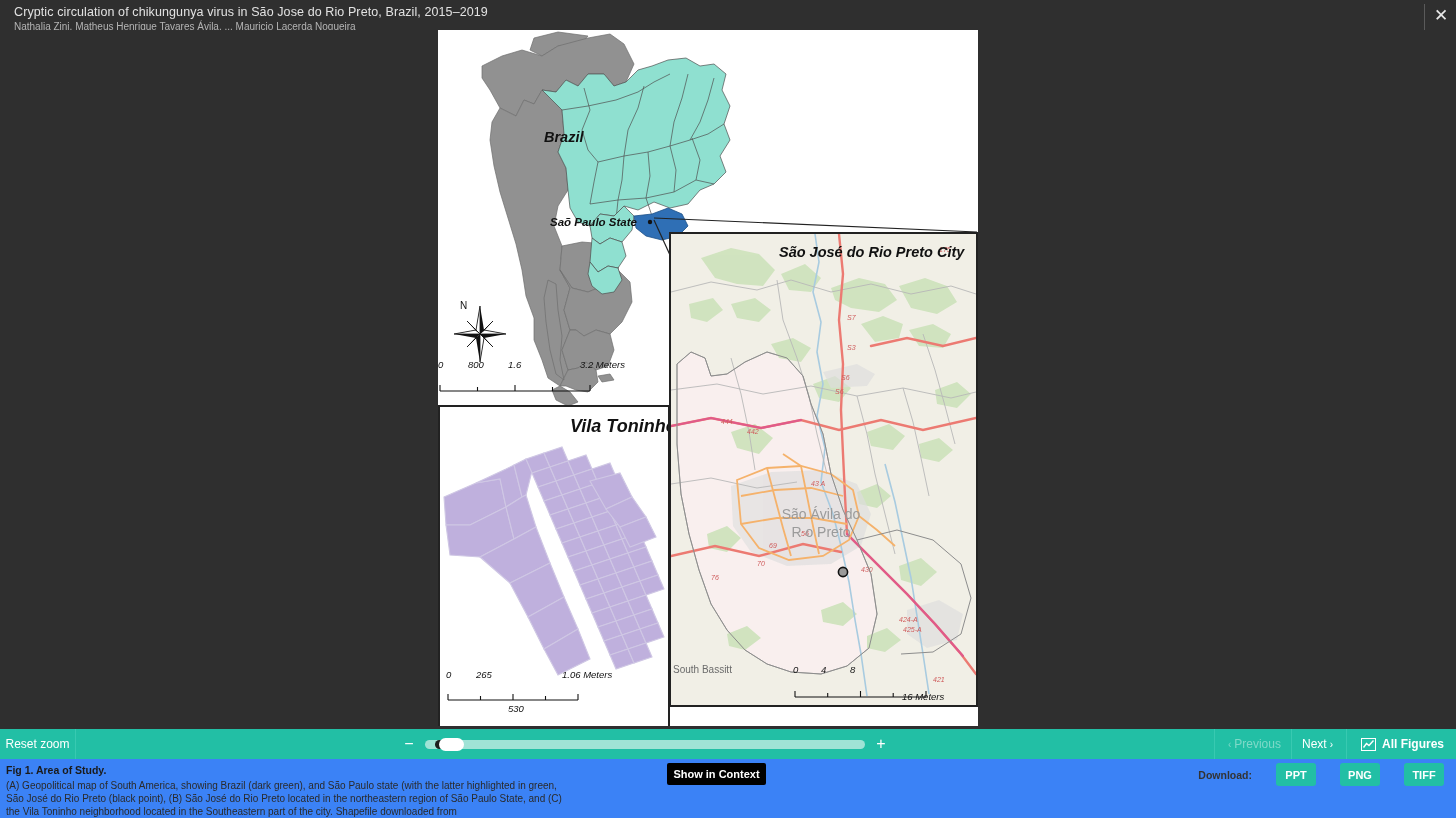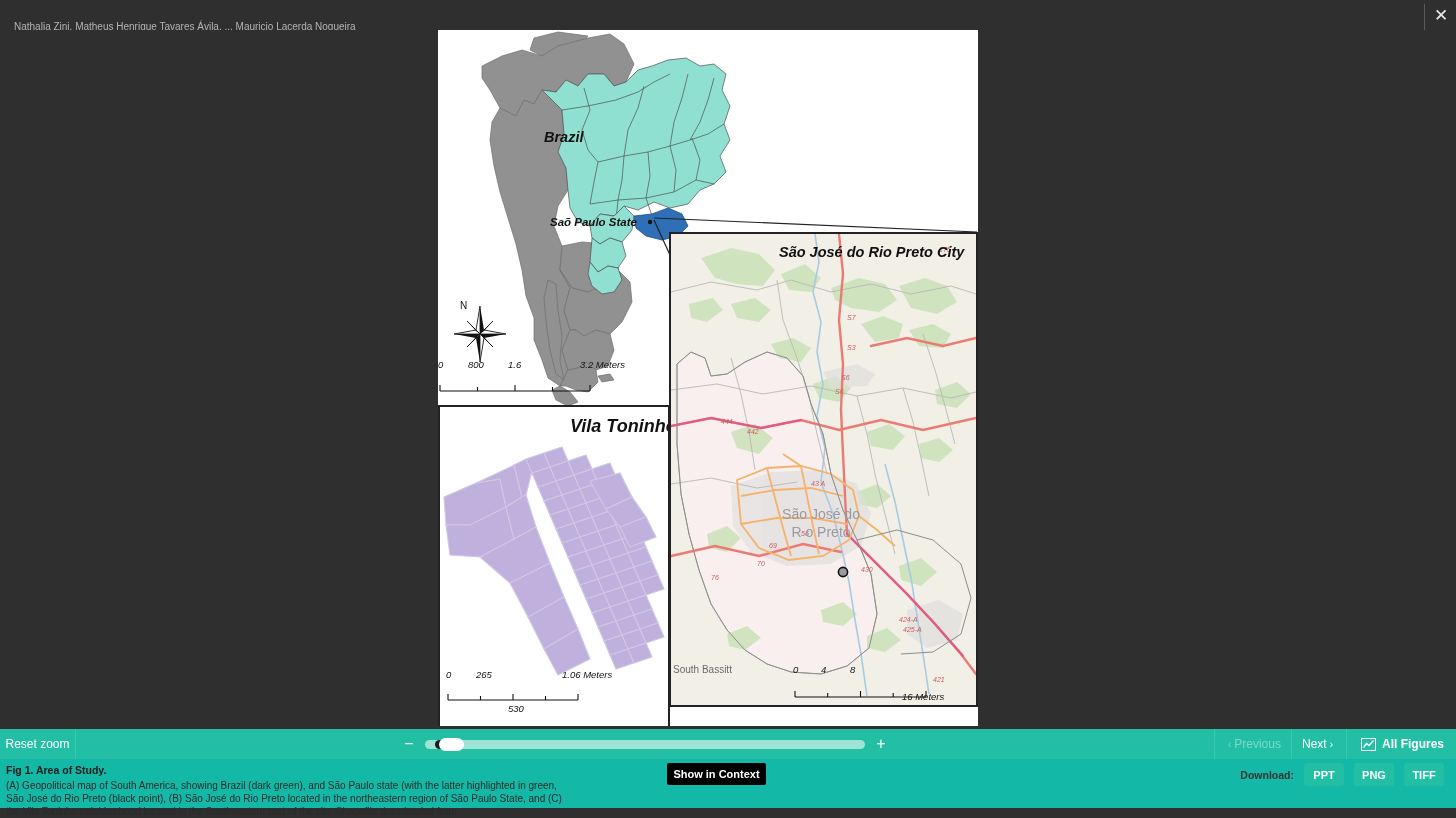--- a/index.html
+++ b/index.html
@@ -120,44 +120,45 @@
     color: #fff; font-size: 12px; padding: 12px 10px; height: 30px; display: flex;
     align-items: center; border-left: 1px solid #38c9b1; cursor: pointer;
   }
   .nav-all {
     color: #fff; font-size: 12px; font-weight: bold; padding: 0 12px 0 14px; height: 30px;
     display: flex; align-items: center; gap: 6px; border-left: 1px solid #38c9b1; cursor: pointer;
   }
   .chev { font-size: 10px; margin: 0 3px; }
 
   
-  .caption-area { position: absolute; left: 0; top: 759px; width: 1456px; height: 49px; background: #14b8a6; }
+  .caption-area { position: absolute; left: 0; top: 759px; width: 1456px; height: 59px; background: #3b82f6; }
   .cap-title { position: absolute; left: 6px; top: 5px; font-size: 10.5px; font-weight: bold; color: #1a1a1a; }
   .cap-body {
     position: absolute; left: 6px; top: 20px; width: 566px;
     font-size: 10px; color: #2a2a2a; line-height: 13.2px;
   }
   .show-ctx {
     position: absolute; left: 667px; top: 763px; width: 99px; height: 22px;
     background: #000000; color: #fff; font-size: 11px; font-weight: bold;
     display: flex; align-items: center; justify-content: center; cursor: pointer; border-radius: 2px;
   }
-  .dl-area { position: absolute; right: 12px; top: 763px; display: flex; align-items: center; gap: 10px; }
+  .dl-area { position: absolute; right: 12px; top: 763px; display: flex; align-items: center; gap: 24px; }
   .dl-label { font-size: 10.5px; color: #333; font-weight: bold; }
   .dl-btn {
     width: 40px; height: 23px; background: #22bfa5; color: #fff; font-size: 11px; font-weight: bold;
     display: flex; align-items: center; justify-content: center; border-radius: 3px; cursor: pointer;
   }
 </style>
 </head>
 <body>
 
 <div class="app">
 
   <div class="header">
+    <div class="hdr-title">Cryptic circulation of chikungunya virus in São Jose do Rio Preto, Brazil, 2015–2019</div>
     <div class="hdr-authors">Nathalia Zini,  Matheus Henrique Tavares Ávila,  ... Mauricio Lacerda Nogueira</div>
     <div class="hdr-divider"></div>
     <div class="close-btn">✕</div>
   </div>
 
   <div class="stage">
     <div class="figure">
       <div class="fig-topmark"></div>
 
       <div class="panelA">
@@ -385,21 +386,21 @@
                    L140 170 L152 200 L160 240 L172 276 L186 306 L200 340 L206 380 L198 414
                    L176 432 L150 440 L120 438 L96 430 L74 416 L56 396 L40 370 L28 336 L18 300
                    L10 260 L6 210 Z" fill="none" stroke="#8d8d8d" stroke-width="1"></path>
           <path d="M186 306 L226 296 L262 306 L290 330 L300 364 L290 400 L262 418 L230 420" fill="none" stroke="#8d8d8d" stroke-width="1"></path>
 
           <circle cx="172" cy="338" r="4.6" fill="#9a9a9a" stroke="#111" stroke-width="1.6"></circle>
         </svg>
 
         <div class="lbl-city">São José do Rio Preto City</div>
         <div class="lbl-sjrp">
-          <span>São José do</span><br>
+          <span>São Ávila do</span><br>
           <span>R o Preto</span>
         </div>
         <div class="lbl-bady">South Bassitt</div>
 
         <div class="scaleB">
           <div style="position:relative;height:22px;">
             <div class="scale-lbl" style="left:0px; top:0px;">0</div>
             <div class="scale-lbl" style="left:28px; top:0px;">4</div>
             <div class="scale-lbl" style="left:57px; top:0px;">8</div>
             <div class="scale-lbl" style="left:109px; top:16px;margin-top:11px;">16 Meters</div>

